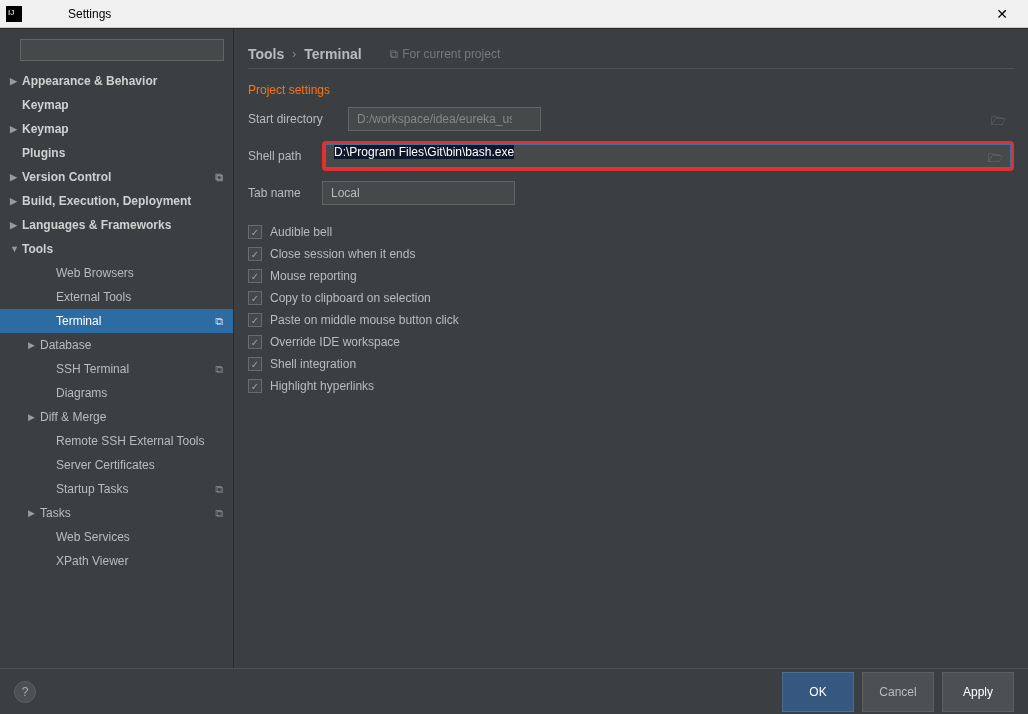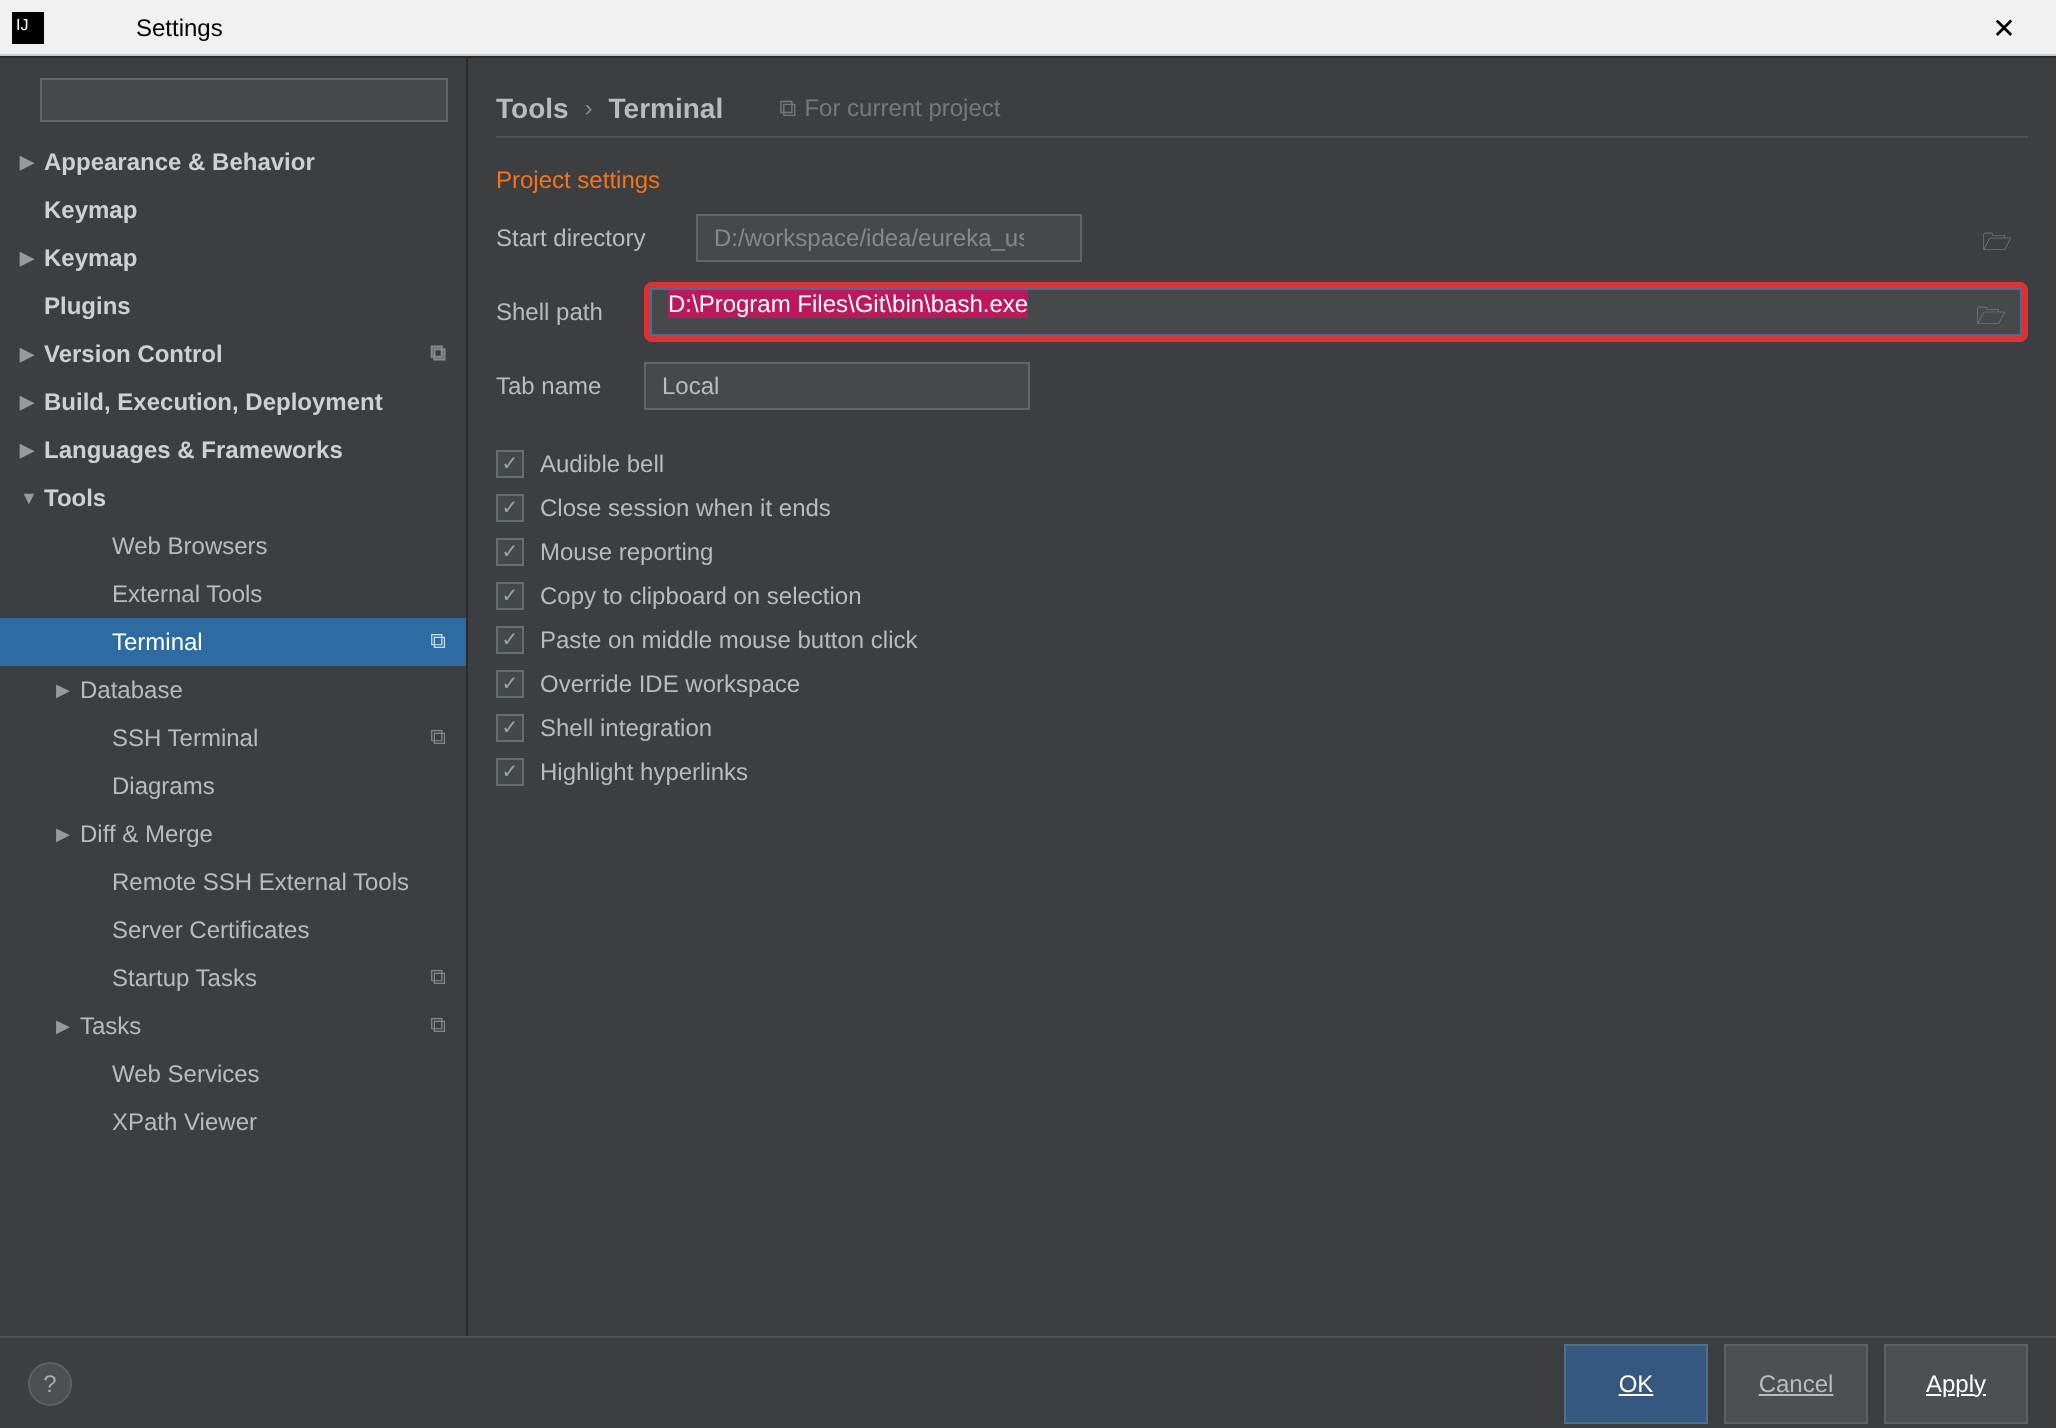--- a/index.html
+++ b/index.html
@@ -32,28 +32,28 @@
 .section-title { color: #f97316; font-size: 12px; margin-top: 14px; margin-bottom: 10px; }
 .row { display: flex; align-items: center; margin-bottom: 10px; }
 .row-label { width: 100px; color: #bbb; }
 .row-input { flex: 1; height: 24px; background: #45494a; border: 1px solid #646464; color: #888; padding: 0 28px 0 8px; font-size: 12px; position: relative; }
 .row-input.active { color: #bbb; }
 .input-wrap { flex: 1; position: relative; }
 .folder-icon { position: absolute; right: 8px; top: 5px; color: #888; font-size: 12px; pointer-events: none; }
 .highlight-box { border: 3px solid #e03030; border-radius: 4px; padding: 0; }
 .highlight-box .input-wrap { margin: 0; }
 .shell-input { width: 100%; height: 24px; background: #45494a; border: 1px solid #4a6e9b; color: #bbb; padding: 0 28px 0 8px; font-size: 12px; }
-.shell-sel { background: #be185d; color: #fff; }
+.shell-sel { background: #0f172a; color: #fff; }
 .checks { margin-top: 6px; }
 .check-row { display: flex; align-items: center; height: 22px; gap: 8px; }
 .check { width: 14px; height: 14px; background: #43494a; border: 1px solid #6b6b6b; display: flex; align-items: center; justify-content: center; color: #a0a0a0; font-size: 10px; }
 .footer { height: 46px; border-top: 1px solid #515151; display: flex; align-items: center; padding: 0 14px; gap: 8px; }
 .help-btn { width: 22px; height: 22px; border-radius: 11px; background: #4c5052; border: 1px solid #5e6060; color: #aaa; display: flex; align-items: center; justify-content: center; cursor: pointer; }
 .spacer { flex: 1; }
-.btn { min-width: 72px; height: 40px; border: 1px solid #5e6060; background: #4c5052; color: #bbb; cursor: pointer; font-size: 12px; padding: 0 14px; text-decoration: underline; }
+.btn { min-width: 72px; height: 40px; border: 1px solid #5e6060; background: #4c5052; color: #bbb; cursor: pointer; font-size: 12px; padding: 0 14px; }
 .btn.primary { background: #365880; border-color: #4c708c; color: #fff; }
 .btn.disabled { color: #ffffff; cursor: default; }
 </style>
 </head>
 <body>
 
 <div class="titlebar">
   <div class="app-icon"></div>
   <div class="title">Settings</div>
   <div class="close">✕</div>

